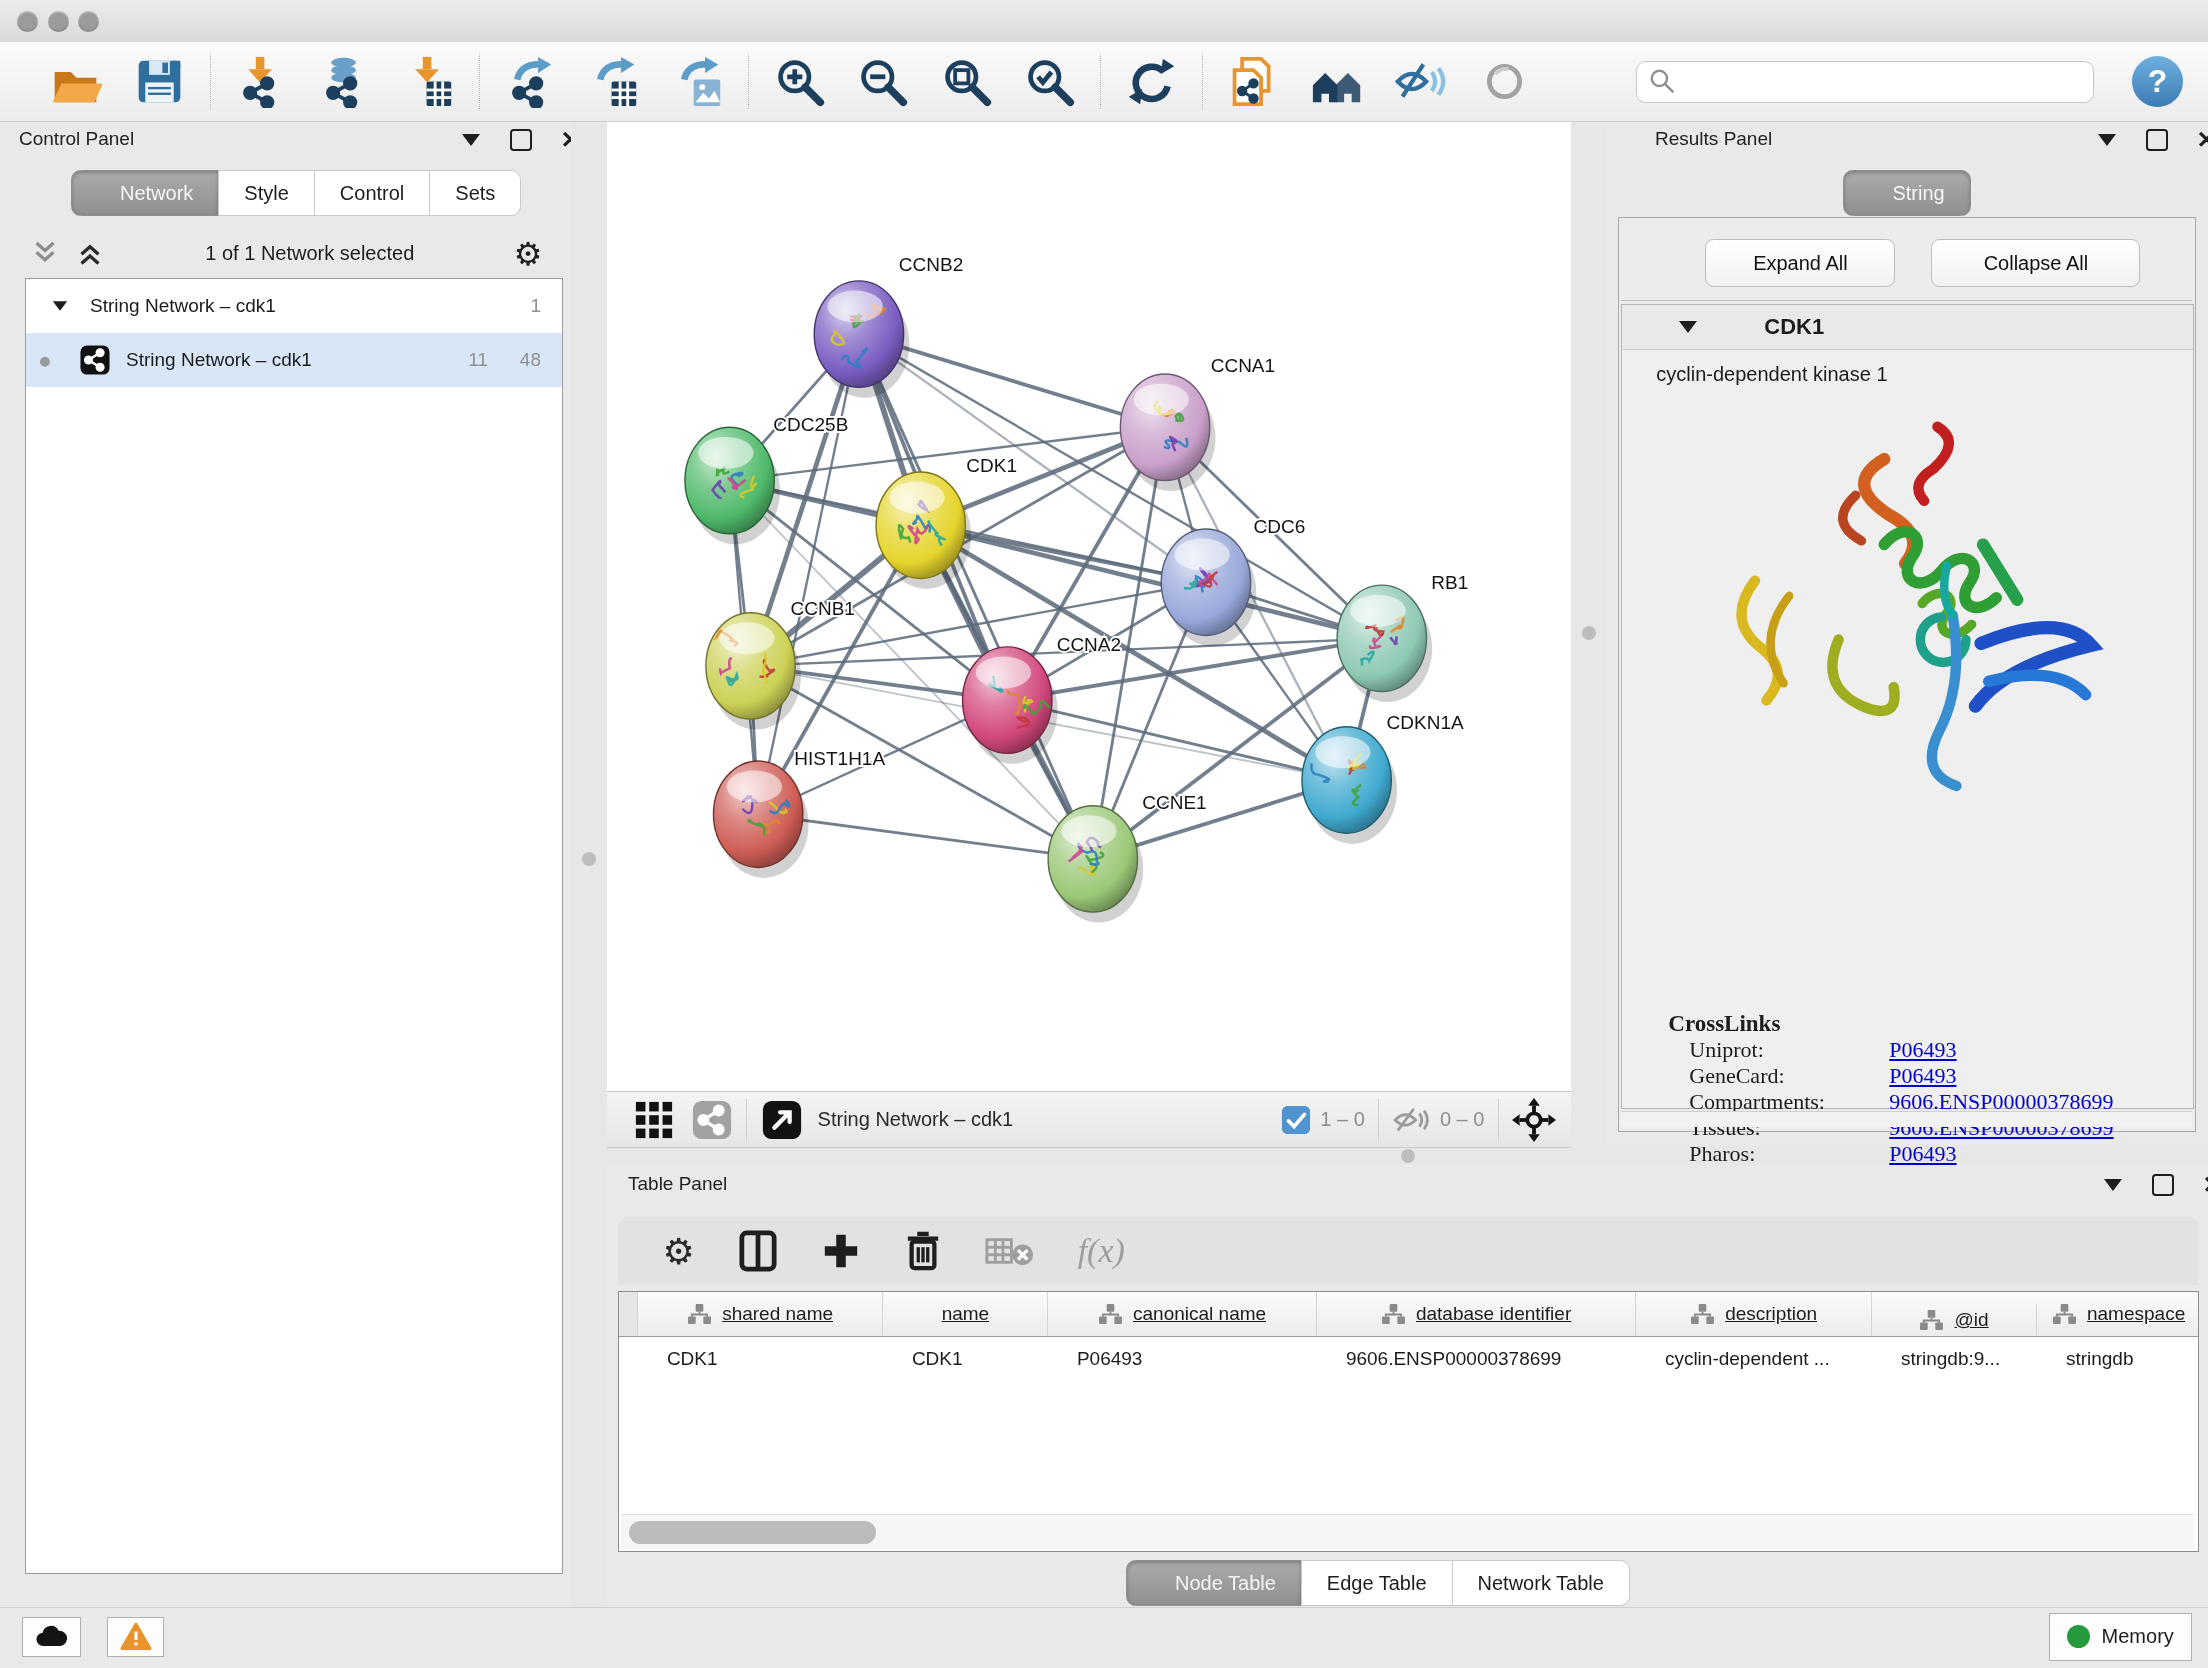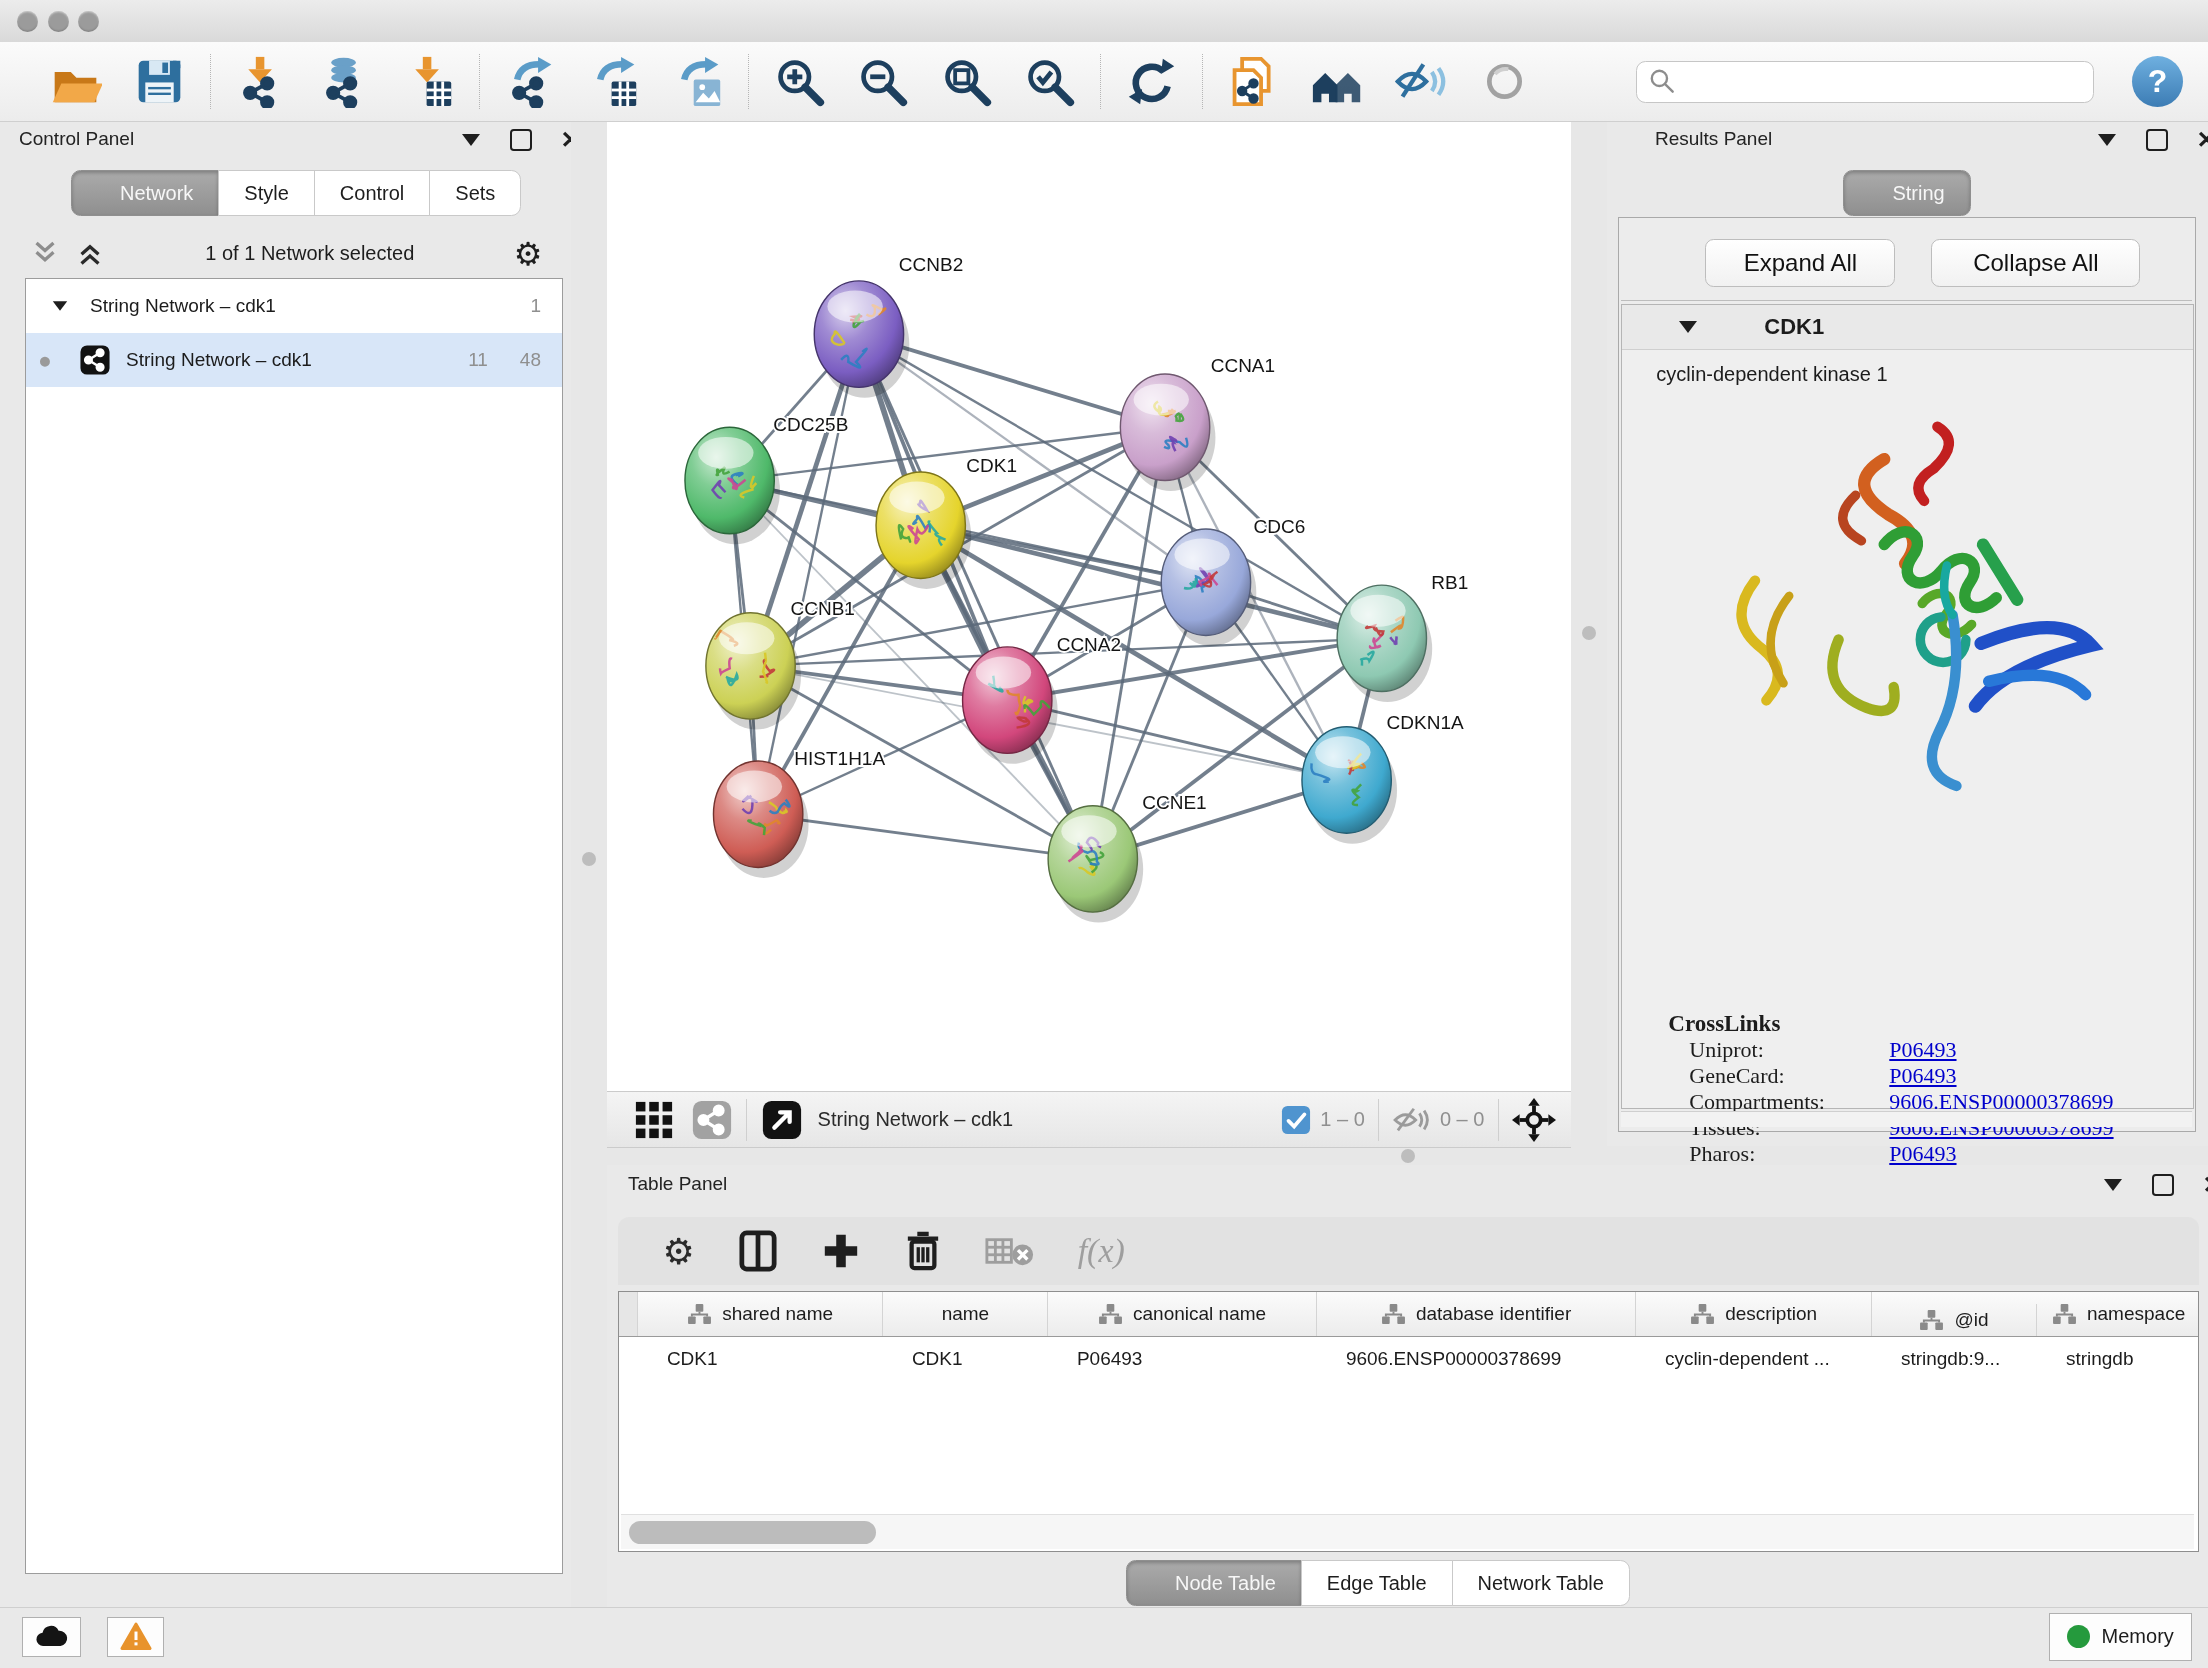--- a/index.html
+++ b/index.html
@@ -57,40 +57,40 @@
   #nf-title{font-size:20px;color:#2a2a2a;margin-left:15px;}
   .nf-badge{font-size:20px;color:#8f8f8f;margin-left:9.5px;}
   #h-splitter{left:607px;top:1146px;width:1602px;height:19px;background:#e7e7e7;}
   
   #results-panel{left:1607px;top:122px;width:601px;height:1024px;background:#e9e9e9;}
   #rp-tab{position:absolute;left:0;right:0;top:48px;display:flex;justify-content:center;}
   #rp-box{position:absolute;left:11.4px;top:95px;width:578px;height:915px;background:#ececec;
           border:1.9px solid #a9a9a9;box-sizing:border-box;}
   #rp-expand-row{position:absolute;left:1.9px;top:1.9px;width:571px;height:80px;border-bottom:1.9px solid #bdbdbd;}
   .rp-btn{position:absolute;height:46px;background:linear-gradient(#ffffff,#f1f1f1);border:1px solid #bdbdbd;
-          border-radius:8.6px;font-size:24px;display:flex;align-items:center;justify-content:center;color:#111;}
+          border-radius:8.6px;font-size:20px;display:flex;align-items:center;justify-content:center;color:#111;}
   #cdk-box{position:absolute;left:1.9px;top:86px;width:571px;height:803px;border:1px solid #b5b5b5;background:#efefef;}
   #cdk-head{height:44px;display:flex;align-items:center;border-bottom:1px solid #cfcfcf;background:#e9e9e9;}
   #cdk-name{font-size:22px;font-weight:bold;margin-left:67px;}
   #cdk-desc{font-size:20px;margin:13.3px 0 0 34px;}
   #crosslinks{position:absolute;left:46px;top:706px;font-family:"Liberation Serif",serif;font-size:22px;}
   #crosslinks .clt{font-weight:bold;font-size:23px;}
   .cl-row{display:flex;}
   .cl-label{width:200px;padding-left:21px;}
   .cl-val{color:#0000cc;text-decoration:underline;}
   #rp-scroll{position:absolute;left:1.9px;bottom:3.8px;width:571px;height:15px;background:#f2f2f2;border-top:1px solid #cfcfcf;}
   
   #table-panel{left:607px;top:1165px;width:1602px;height:442px;background:#e9e9e9;}
   #tp-toolbar{position:absolute;left:11.4px;top:52px;width:1581px;height:68px;background:#e2e2e2;
               border-radius:11.4px 11.4px 0 0;display:flex;align-items:center;gap:44px;padding-left:44px;box-sizing:border-box;}
   #tp-table{position:absolute;left:11.4px;top:126px;width:1581px;height:261px;background:#fff;
             border:1.9px solid #8e8e8e;box-sizing:border-box;overflow:hidden;}
   #tp-header{display:flex;height:44px;background:linear-gradient(#fbfbfb,#ececec);border-bottom:1.9px solid #9a9a9a;}
   .th{display:flex;align-items:center;justify-content:center;gap:11.4px;font-size:19px;color:#1c1c1c;
-      border-right:1px solid #d4d4d4;box-sizing:border-box;flex:none;overflow:hidden;white-space:nowrap;}
+      border-right:1px solid #d4d4d4;box-sizing:border-box;flex:none;overflow:hidden;white-space:nowrap;text-decoration:underline;}
   #tp-row{display:flex;height:44px;align-items:center;}
   .td{font-size:19px;padding-left:28.5px;box-sizing:border-box;flex:none;overflow:hidden;white-space:nowrap;}
   #tp-hscroll{position:absolute;left:1.9px;bottom:1.9px;width:1573px;height:34px;background:#f6f6f6;border-top:1px solid #e0e0e0;}
   #tp-thumb{position:absolute;left:7.6px;top:5.7px;width:247px;height:23px;border-radius:11.4px;background:#bcbcbc;}
   #tp-tabs{position:absolute;left:520px;top:395px;display:flex;}
   
   #statusbar{left:0;top:1607px;width:2208px;height:61px;background:#e9e9e9;border-top:1px solid #cfcfcf;}
   .st-btn{position:absolute;background:#fdfdfd;border:1.9px solid #b0b0b0;display:flex;align-items:center;justify-content:center;text-align:center;}
   #memory-btn{left:2049px;top:4.8px;width:141px;height:46px;font-size:20px;gap:11.4px;}
   .mem-dot{width:23px;height:23px;border-radius:50%;background:#259a3d;}

